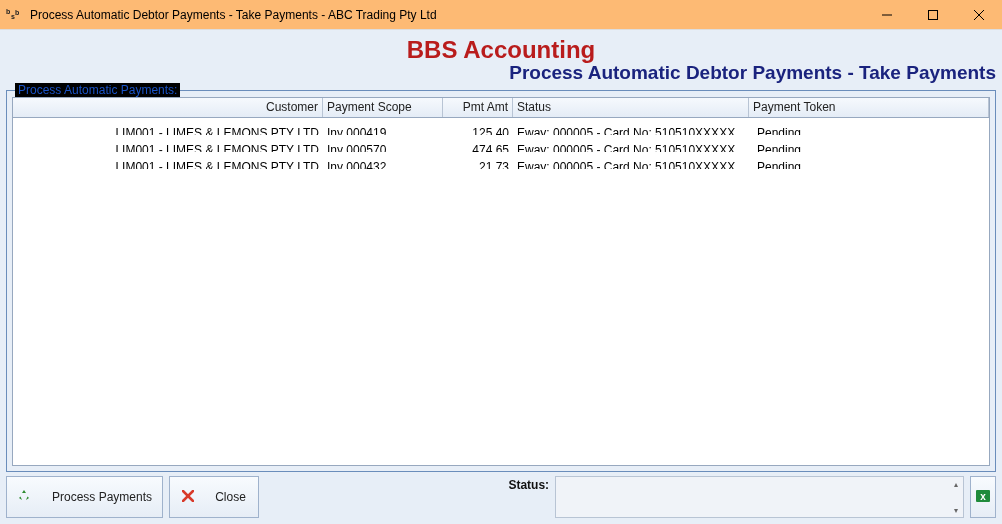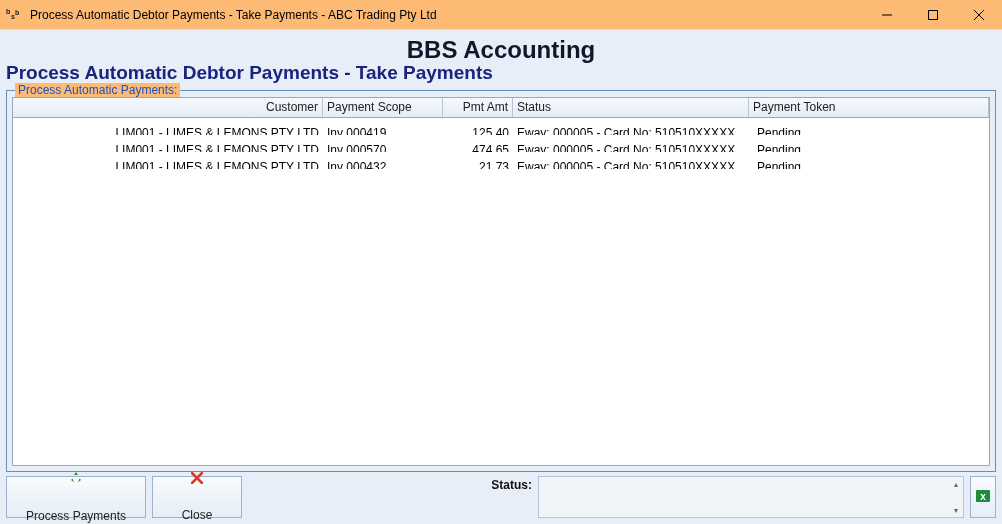--- a/index.html
+++ b/index.html
@@ -38,46 +38,46 @@
 
   .client {
     height: calc(524px - 30px);
     background: #e7eef7;
     padding: 4px 6px 6px 6px;
     display: flex;
     flex-direction: column;
   }
   .header-title {
     text-align: center;
-    color: #0f172a;
+    color: #b91c1c;
     font-weight: bold;
     font-size: 24px;
     line-height: 1.0;
     margin-top: 4px;
   }
   .header-sub {
-    text-align: left;
+    text-align: right;
     color: #1a237e;
     font-weight: bold;
     font-size: 19px;
     margin-bottom: 6px;
   }
   .groupbox {
     border: 1px solid #6a8dbb;
     position: relative;
     flex: 1;
     display: flex;
     flex-direction: column;
     padding: 6px 5px 5px 5px;
     margin-bottom: 4px;
   }
   .groupbox .legend {
     position: absolute;
     top: -8px; left: 8px;
-    background: #fdba74;
+    background: #000000;
     color: #1a53c6;
     padding: 0 3px;
     font-size: 12px;
   }
   .grid {
     flex: 1;
     background: #fff;
     border: 1px solid #97a8bf;
     display: flex;
     flex-direction: column;
@@ -126,21 +126,20 @@
   .btn {
     border: 1px solid #9fb2cc;
     background: linear-gradient(#f8fbfe, #e6edf6);
     display: flex;
     align-items: center;
     justify-content: center;
     gap: 21px;
     padding: 0 10px;
     color: #222;
     cursor: pointer;
-    flex-direction: column;
   }
   .btn.process { min-width: 140px; }
   .btn.close-btn { min-width: 90px; }
   .status-area {
     flex: 1;
     display: flex;
     align-items: flex-start;
   }
   .status-label {
     font-weight: bold;

